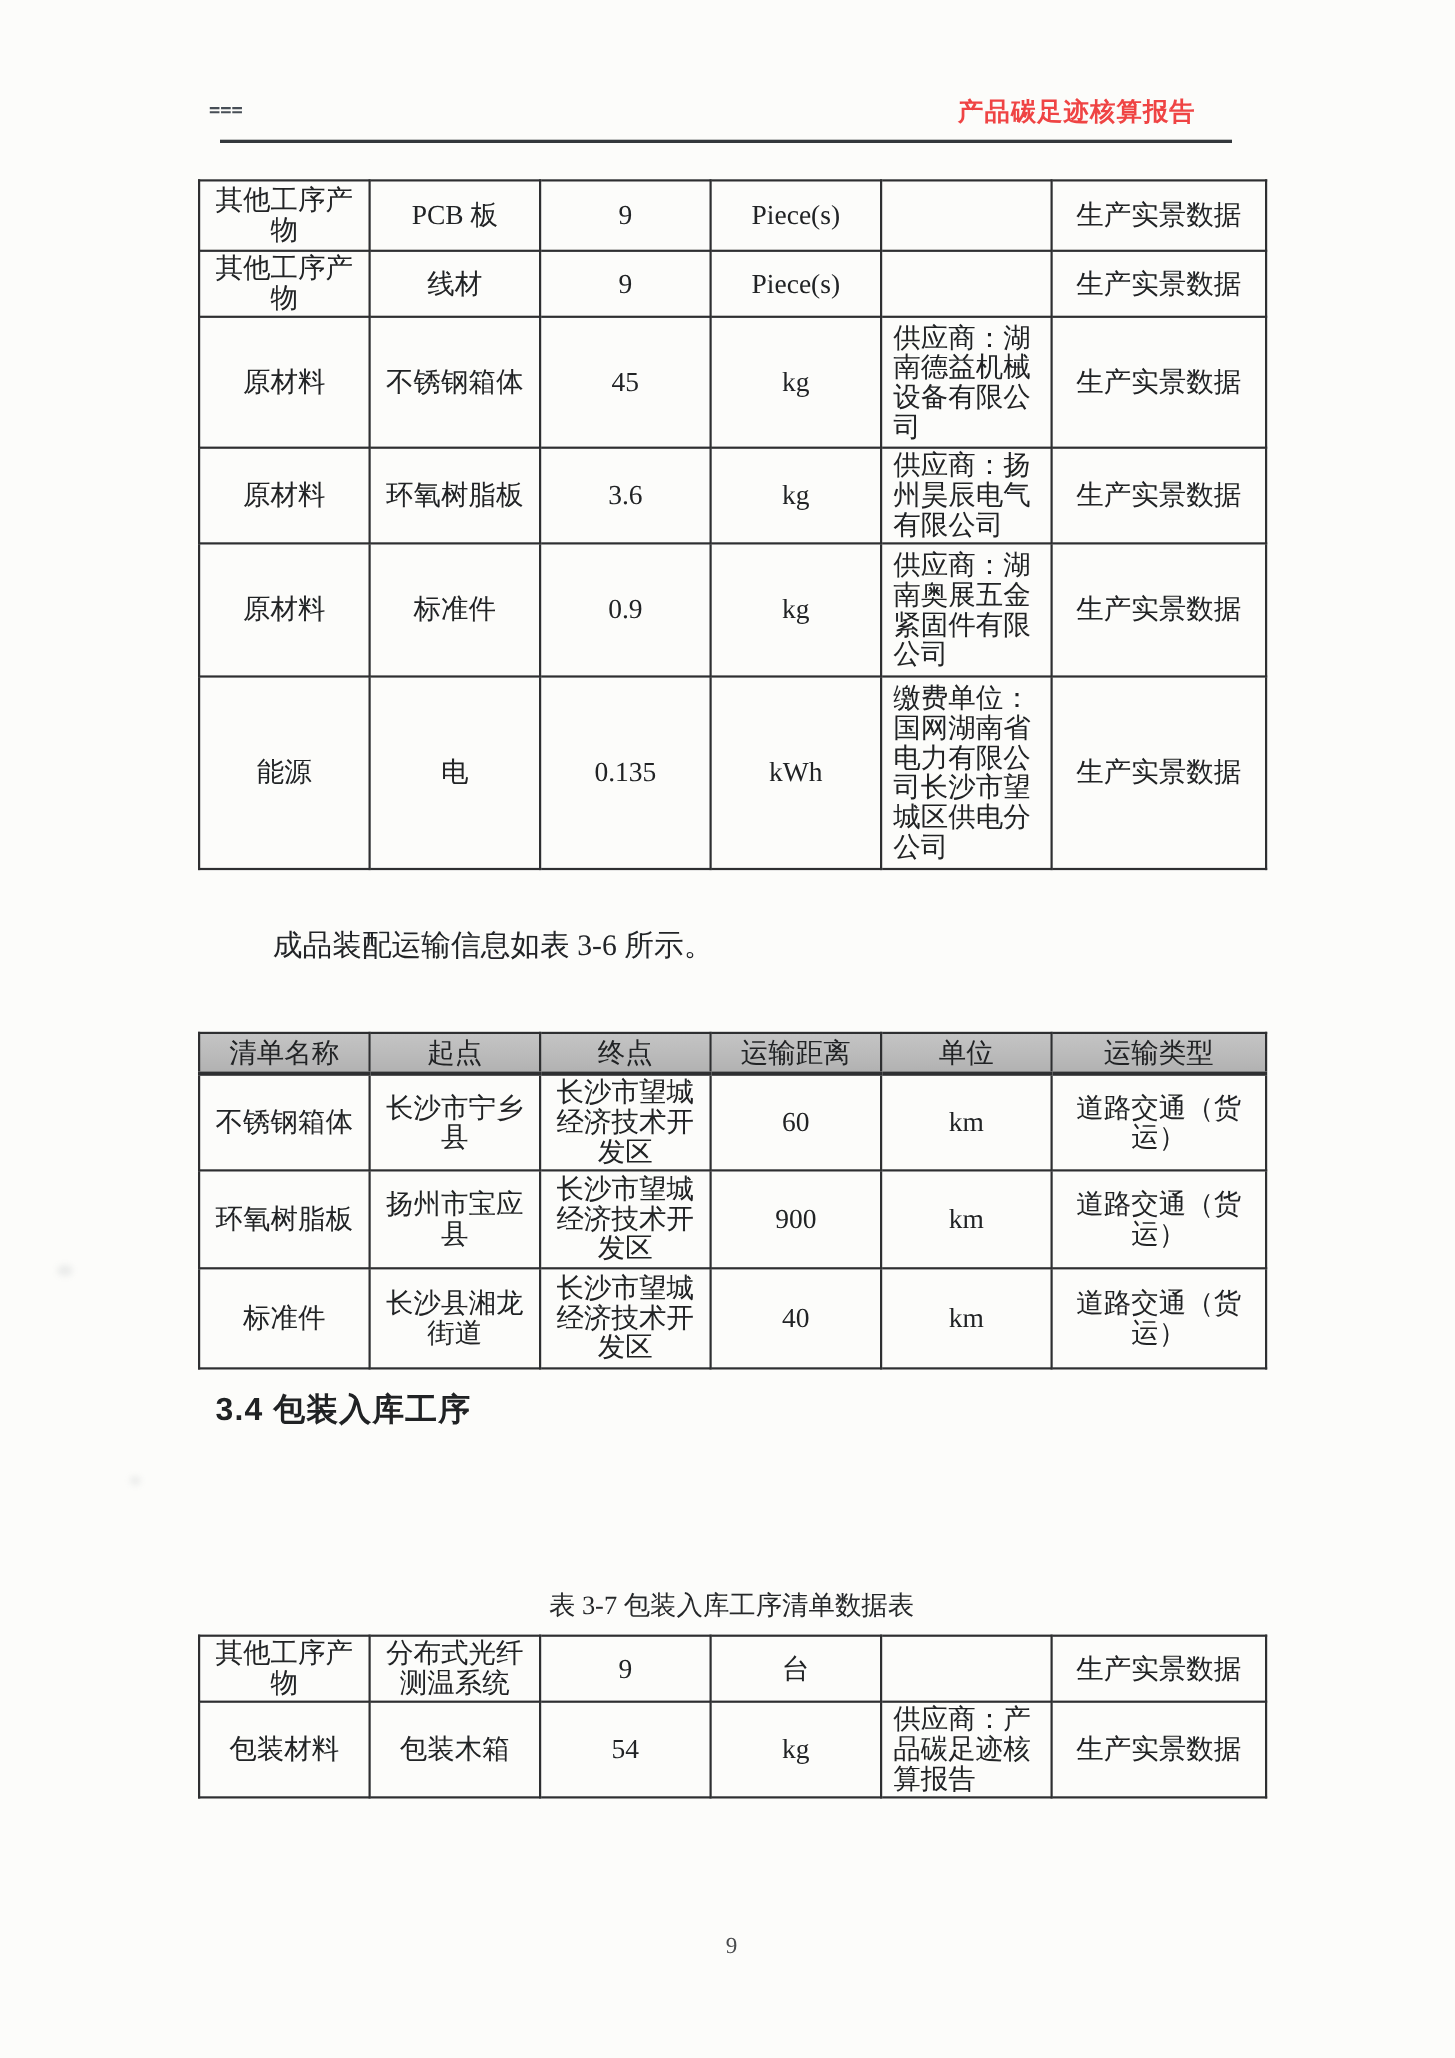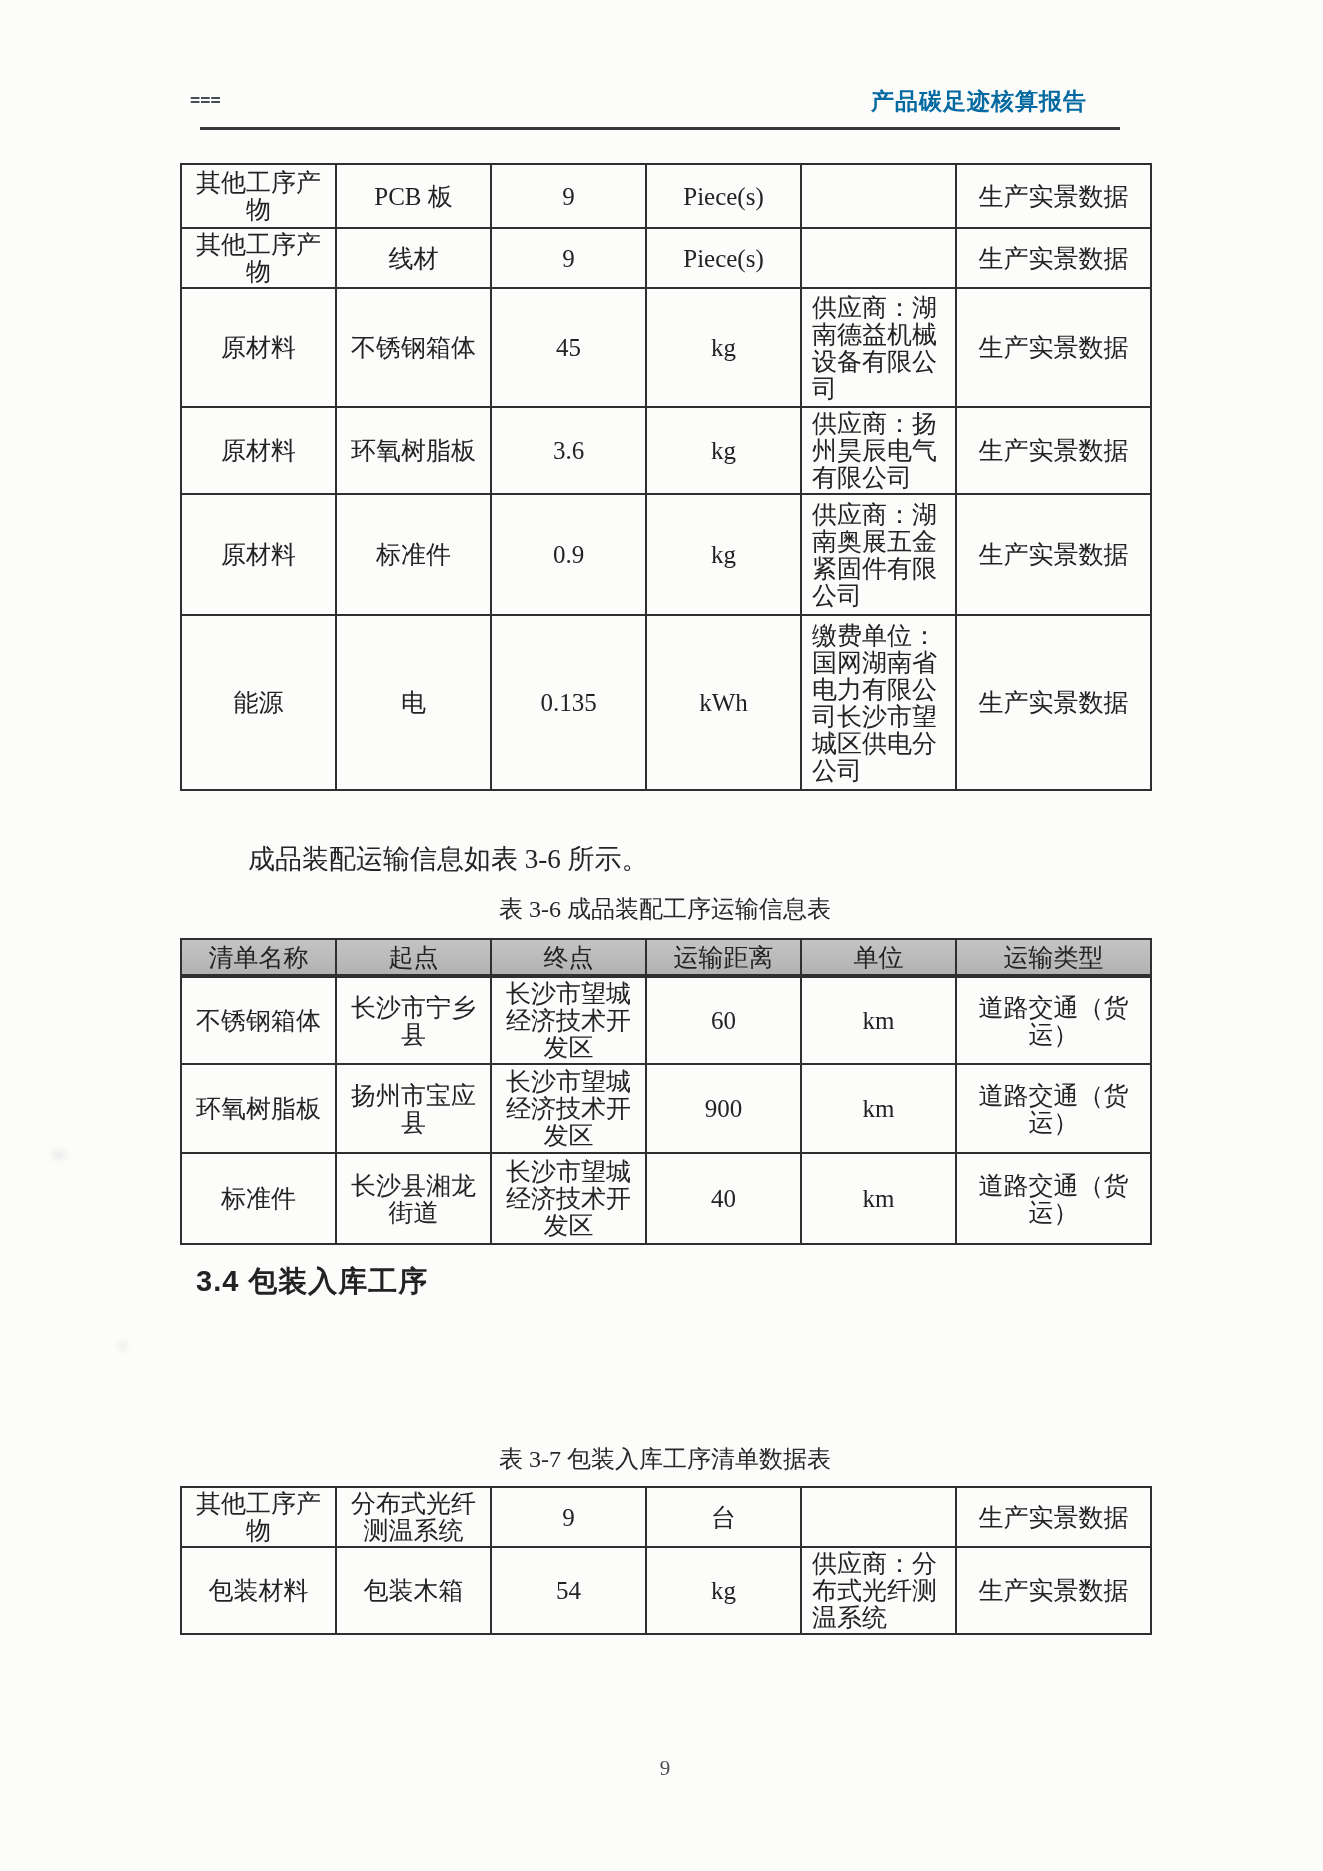--- a/index.html
+++ b/index.html
@@ -15,21 +15,21 @@
   
   .hdr-mark{
     position:absolute;left:190px;top:90px;
     font-family:"DejaVu Sans Mono","Liberation Mono",monospace;
     font-size:17px;font-weight:bold;color:#474e56;letter-spacing:0px;
   }
   .hdr-title{
     position:absolute;top:86px;left:0;right:236px;
     text-align:right;
     font-family:"Liberation Sans","DejaVu Sans",sans-serif;
-    font-size:23px;font-weight:bold;color:#0369a1;letter-spacing:1px;padding-left:44px;
+    font-size:23px;font-weight:bold;color:#ef4444;letter-spacing:1px;padding-left:44px;
   }
   .hdr-rule{
     position:absolute;left:200px;top:127px;width:920px;height:3px;
     background:#34383c;
   }
   
   .doc-table{
     position:absolute;left:180px;
     width:970px;
     border-collapse:collapse;table-layout:fixed;
@@ -170,21 +170,20 @@
         <td>0.135</td>
         <td>kWh</td>
         <td class="al">缴费单位：国网湖南省电力有限公司长沙市望城区供电分公司</td>
         <td>生产实景数据</td>
       </tr>
     </tbody>
   </table>
 
   <p class="body-para para1">成品装配运输信息如表 3-6 所示。</p>
 
-  <div class="caption cap1">表 3-6 成品装配工序运输信息表</div>
 
   <table class="doc-table tbl36">
     <colgroup>
         <col class="w">
         <col class="w">
         <col class="w">
         <col class="w">
         <col class="w">
         <col class="wl">
       </colgroup>
@@ -245,21 +244,21 @@
         <td>9</td>
         <td>台</td>
         <td></td>
         <td>生产实景数据</td>
       </tr>
       <tr>
         <td>包装材料</td>
         <td>包装木箱</td>
         <td>54</td>
         <td>kg</td>
-        <td class="al">供应商：分布式光纤测温系统</td>
+        <td class="al">供应商：产品碳足迹核算报告</td>
         <td>生产实景数据</td>
       </tr>
     </tbody>
   </table>
 
 
   <div class="page-number">9</div>
 
   <div class="smudge sm1"></div>
   <div class="smudge sm2"></div>

